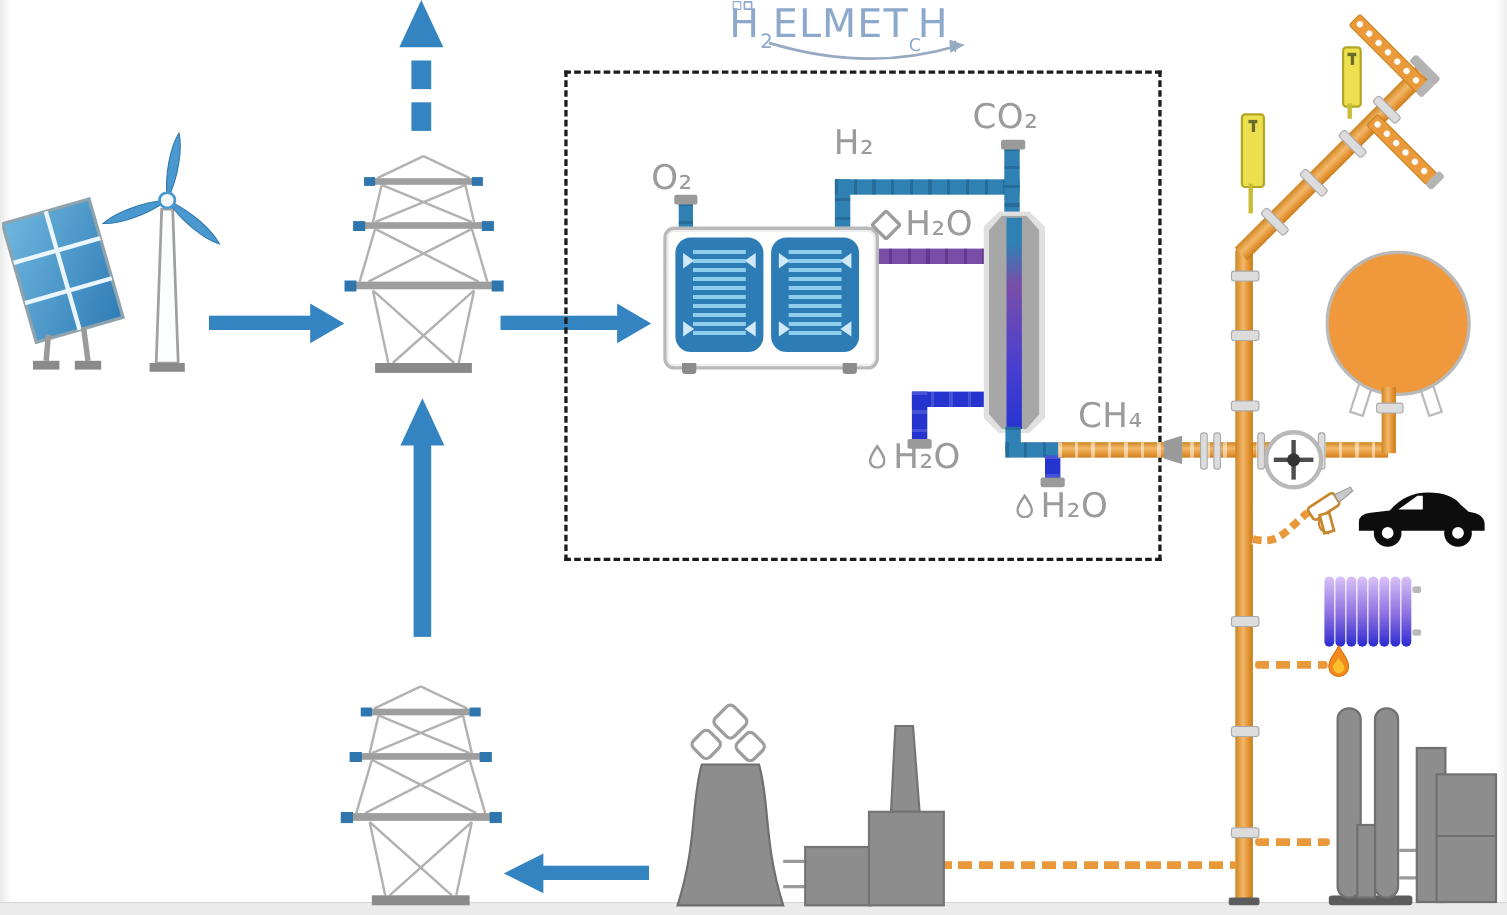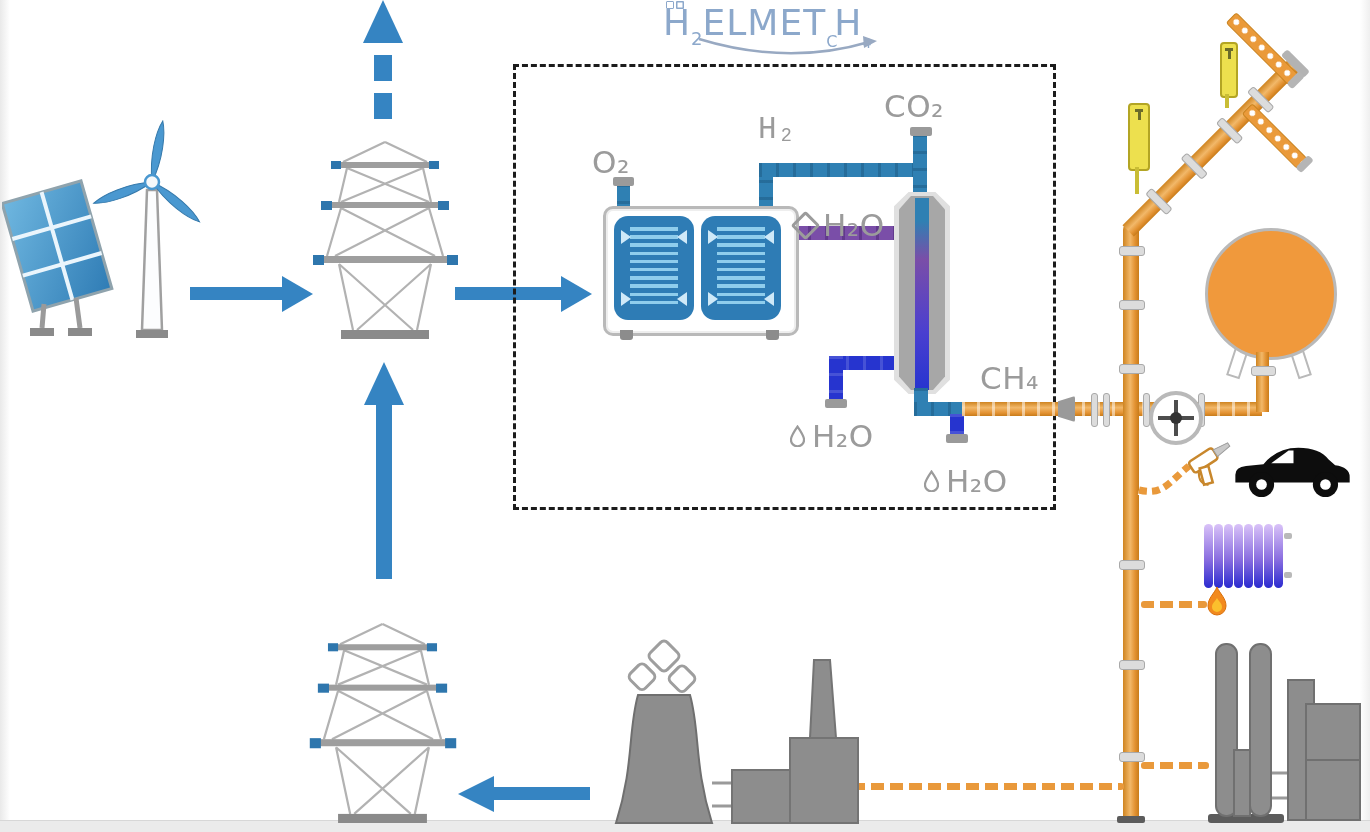--- a/index.html
+++ b/index.html
@@ -1,21 +1,21 @@
 <!DOCTYPE html>
 <html><head>
 <meta charset="utf-8">
 <style>
   html,body{margin:0;padding:0;background:#ffffff;}
   #stage{position:relative;width:1370px;height:832px;background:#ffffff;overflow:hidden;
          font-family:"DejaVu Sans",sans-serif;}
   .abs{position:absolute;}
   
   .lbl{position:absolute;color:#9b9b9b;font-size:31px;letter-spacing:0.5px;white-space:nowrap;}
-  .row{display:flex;align-items:center;gap:7px;margin-top:21px;}
+  .row{display:flex;align-items:center;gap:7px;}
   .diamond{width:15px;height:15px;border:3px solid #9b9b9b;border-radius:3px;
            transform:rotate(45deg);display:inline-block;}
   
   .logo{position:absolute;left:663px;top:2px;width:240px;height:64px;color:#8ca8cb;}
   .lg{font-size:36px;letter-spacing:1px;}
   .lgsub{font-size:18px;vertical-align:-10px;}
   .lgsub.c{font-size:16px;vertical-align:-12px;margin-right:-3px;}
   .lgsub.four{font-size:14px;vertical-align:-13px;}
   .lgdots{position:absolute;left:3px;top:-1px;width:6px;height:6px;border:1.5px solid #8ca8cb;
           border-radius:1px;box-shadow:10px 0 0 -1.5px #ffffff,10px 0 0 0 #8ca8cb;}
@@ -352,21 +352,21 @@
       <rect x="64" y="30" width="21" height="21" rx="5" transform="rotate(45 74 40)"></rect>
     </g>
     <path d="M104,145 H128 M104,168 H128" stroke="#9a9a9a" stroke-width="3"></path>
     <path d="M8,185 C26,128 20,92 30,57 L82,57 C92,92 86,128 104,185 Z" fill="#8d8d8d" stroke="#6f6f6f" stroke-width="2"></path>
     <rect x="124" y="132" width="60" height="53" fill="#8d8d8d" stroke="#747474" stroke-width="2"></rect>
     <polygon points="206,22 222,22 228,100 202,100" fill="#8d8d8d" stroke="#747474" stroke-width="2"></polygon>
     <rect x="182" y="100" width="68" height="85" fill="#8d8d8d" stroke="#747474" stroke-width="2"></rect>
   </svg>
 
   <div class="lbl" style="left:592px;top:144px;">O₂</div>
-  <div class="lbl" style="left:758px;top:112px;font-family:Liberation Mono, monospace;">H₂</div>
+  <div class="lbl" style="left:758px;top:112px;">H₂</div>
   <div class="lbl" style="left:884px;top:88px;">CO₂</div>
   <div class="lbl row" style="left:795px;top:186px;">
     <span class="diamond"></span>
     <span>H₂O</span>
   </div>
   <div class="lbl row" style="left:790px;top:397px;">
     <svg width="15" height="22" viewBox="0 0 16 22">
       <path d="M8,1 C8,1 1,11 1,15 a7,7 0 0 0 14,0 C15,11 8,1 8,1 Z" fill="none" stroke="#9b9b9b" stroke-width="2.4"></path>
     </svg>
     <span>H₂O</span>

